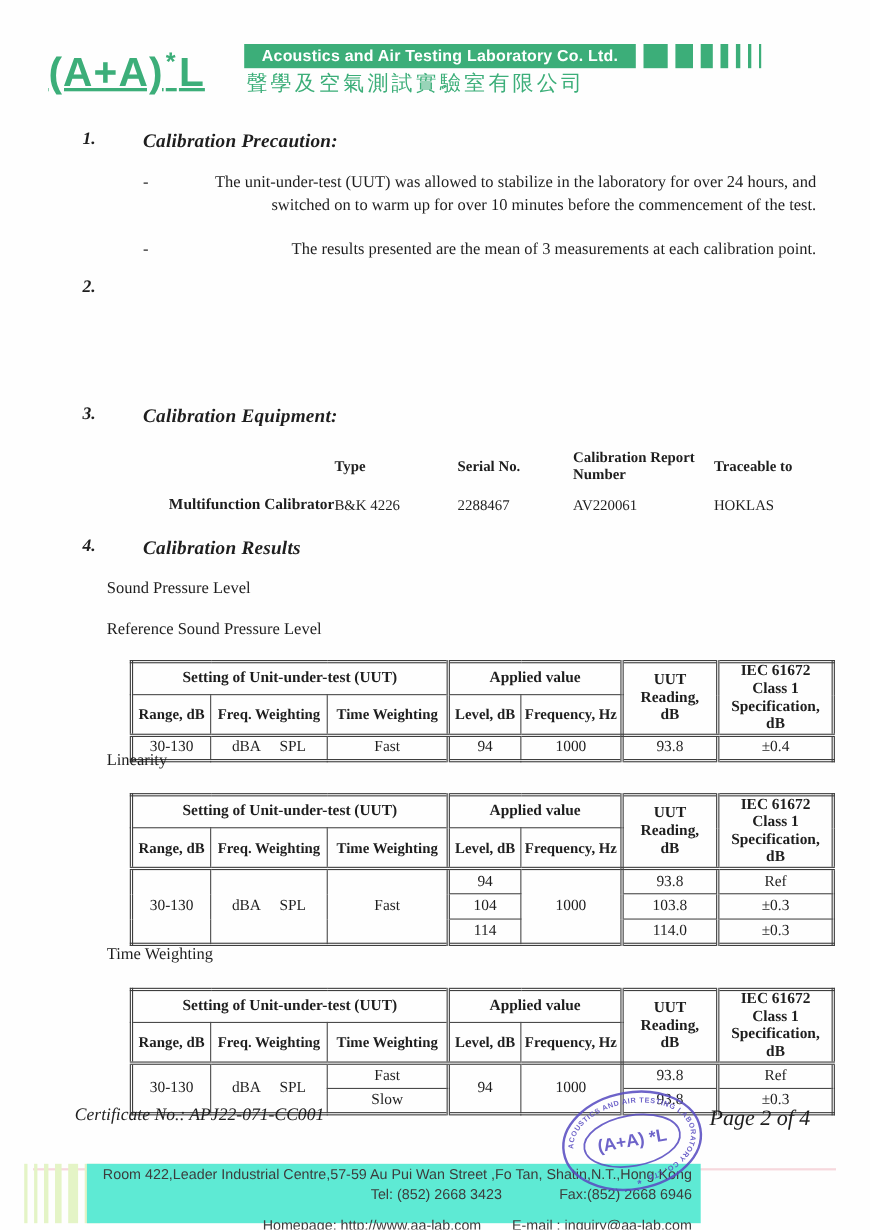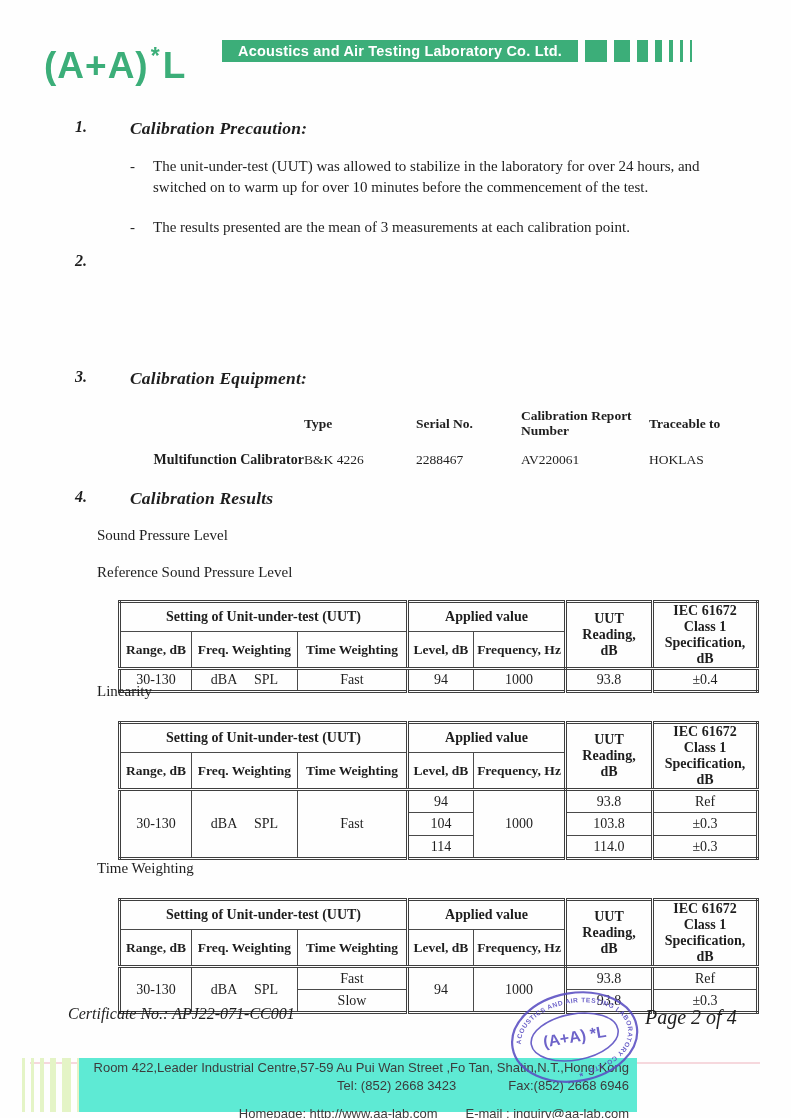--- a/index.html
+++ b/index.html
@@ -7,21 +7,21 @@
   .page {
     position:relative; width:791px; height:1118px; overflow:hidden;
     background:#fefefe; color:#1e1e1e;
     font-family:"Liberation Serif", serif;
   }
 
   
   .logo {
     position:absolute; left:44px; top:34px;
     font-family:"Liberation Sans", sans-serif; font-weight:bold;
-    color:#3cae79; font-size:37px; letter-spacing:1px; line-height:44px;
+    color:#3cae79; font-size:37px; letter-spacing:1px; line-height:44px;text-decoration:underline;
   }
   .logo .star { font-size:23px; vertical-align:14px; padding:0 2px; }
   .title-bar {
     position:absolute; left:222px; top:40px; width:356px; height:22px;
     background:#3cae79; color:#ffffff; text-align:center;
     font-family:"Liberation Sans", sans-serif; font-weight:bold;
     font-size:14.5px; line-height:22px; letter-spacing:0.2px;
   }
   .deco-bars { position:absolute; left:585px; top:40px; height:22px; display:flex; gap:7px; }
   .deco-bars i { display:block; height:22px; background:#3cae79; }
@@ -30,21 +30,21 @@
     font-family:"Liberation Sans", sans-serif; font-size:19px; letter-spacing:3px;
   }
 
   
   .sec-head { position:absolute; left:75px; display:flex; font-weight:bold; font-style:italic; }
   .sec-head .num { width:55px; font-size:16px; }
   .sec-head .ttl { font-size:17.5px; letter-spacing:0.2px; }
 
   .bullet { position:absolute; left:130px; width:612px; display:flex; font-size:15px; line-height:21px; }
   .bullet .dash { width:23px; }
-  .bullet .txt { flex:1; }
+  .bullet .txt { flex:1;text-align:right; }
 
   
   .cond-block { position:absolute; left:120px; top:292px; }
   .cond-row { display:flex; height:19.5px; align-items:baseline; font-size:14.5px; }
   .cond-row .lab { width:162px; font-weight:bold; }
   .cond-row .val { width:92px; border-bottom:1px solid #444; text-align:right; padding-right:3px; }
   .cond-row .unit { font-weight:bold; margin-left:3px; font-size:13.5px; }
 
   
   .equip { position:absolute; left:112px; top:404px; border-collapse:collapse; table-layout:fixed; }
@@ -96,20 +96,21 @@
   <div class="title-bar">Acoustics and Air Testing Laboratory Co. Ltd.</div>
   <div class="deco-bars">
     <i style="width:22px"></i>
     <i style="width:16px"></i>
     <i style="width:11px"></i>
     <i style="width:7px"></i>
     <i style="width:4px"></i>
     <i style="width:3px"></i>
     <i style="width:2px"></i>
   </div>
+  <div class="company-zh">聲學及空氣測試實驗室有限公司</div>
 
   <div class="sec-head" style="top:118px">
     <span class="num">1.</span>
     <span class="ttl">Calibration Precaution:</span>
   </div>
   <div class="bullet" style="top:156px">
     <span class="dash">-</span>
     <span class="txt">The unit-under-test (UUT) was allowed to stabilize in the laboratory for over 24 hours, and switched on to warm up for over 10 minutes before the commencement of the test.</span>
   </div>
   <div class="bullet" style="top:217px">

